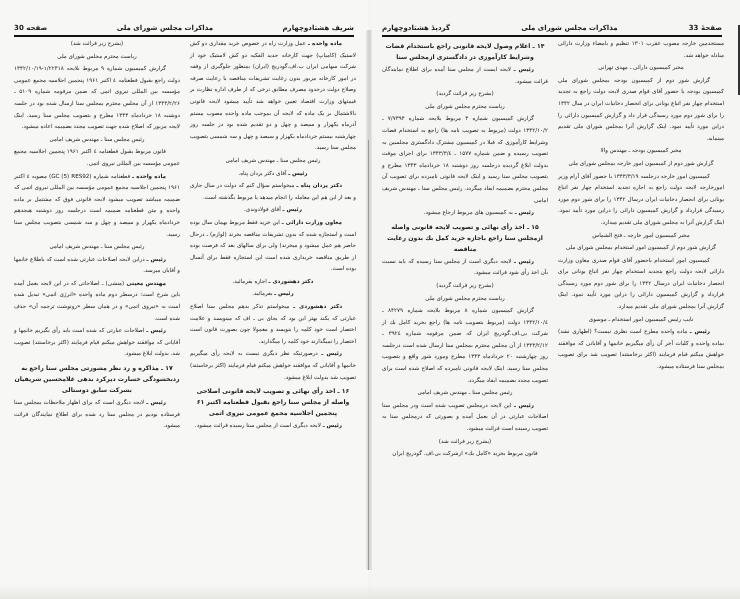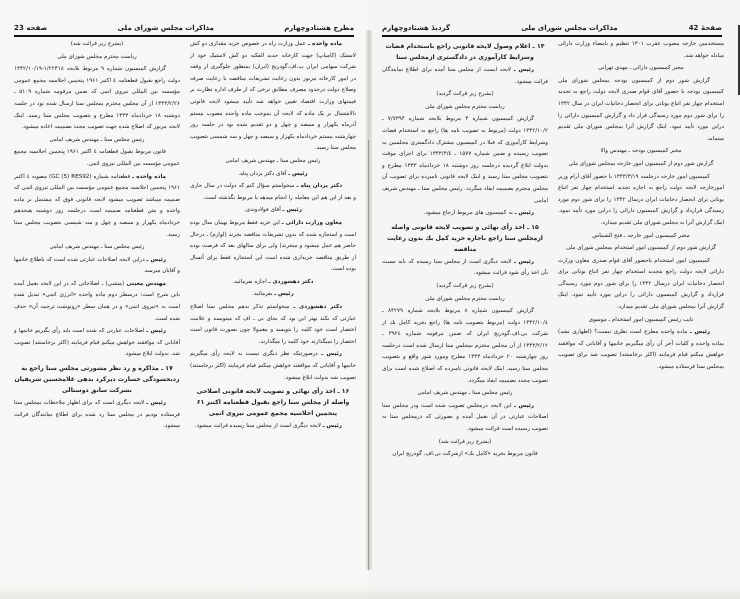--- a/index.html
+++ b/index.html
@@ -54,23 +54,23 @@
     position:absolute; right:0; top:25px; width:2px; height:70px; background:#333;
   }
 </style>
 </head>
 <body>
 
 <div class="spread">
 
   <div class="page left">
     <div class="header">
-      <span>مطرح هشتادوچهارم</span>
+      <span>شریف هشتادوچهارم</span>
       <span>مذاکرات مجلس شورای ملی</span>
-      <span>صفحه 23</span>
+      <span>صفحه 30</span>
     </div>
     <div class="columns">
       <div class="col">
           <p class="indent"><span class="speaker">ماده واحده ـ</span> <span>عمل وزارت راه در خصوص خرید مقداری دو کش لاستیک (کامیاپ) جهت کارخانه حدید الفکیه دو کش لاستیک خود از شرکت سهامی ایران ب.اف.گودریچ (ایران) بمنظور جلوگیری از وقفه در امور کارخانه مزبور بدون رعایت تشریفات مناقصه با رعایت صرفه وصلاح دولت درحدود مصرف مطابق نرخی که از طرف اداره نظارت بر قیمتهای وزارت اقتصاد تعیین خواهد شد تأیید میشود لایحه قانونی بالاشتمال بر یک ماده که لایحه آن بموجب ماده واحده مصوب بیستم آذرماه یکهزار و سیصد و چهل و دو تقدیم شده بود در جلسه روز چهارشنبه بیستم خردادماه یکهزار و سیصد و چهل و سه شمسی بتصویب مجلس سنا رسید.</span></p>
           <p class="center">رئیس مجلس سنا ـ مهندس شریف امامی</p>
           <p class="center"><span class="speaker">رئیس ـ</span> <span>آقای دکتر یزدان پناه.</span></p>
           <p class="indent"><span class="speaker">دکتر یزدان پناه ـ</span> <span>میخواستم سؤال کنم که دولت در سال جاری و بعد از این هم این معامله را انجام میدهد یا مربوط بگذشته است.</span></p>
           <p class="center"><span class="speaker">رئیس ـ</span> <span>آقای فولادوندی.</span></p>
           <p class="indent"><span class="speaker">معاون وزارت دارائی ـ</span> <span>این خرید فقط مربوط بهمان سال بوده است و استجازه شده که بدون تشریفات مناقصه بخرند (لوازم) ـ درحال حاضر هم عمل میشود و میخرند) ولی برای سالهای بعد که فرصت بوده از طریق مناقصه خریداری شده است این استجازه فقط برای آنسال بوده است.</span></p>
           <p class="center"><span class="speaker">دکتر دهشوردی ـ</span> <span>اجازه بفرمائید.</span></p>
@@ -95,21 +95,21 @@
           <p class="indent"><span class="speaker">رئیس ـ</span> <span>لایحه دیگری است که برای اظهار ملاحظات بمجلس سنا فرستاده بودیم در مجلس سنا رد شده برای اطلاع نمایندگان قرائت میشود.</span></p>
         </div>
     </div>
   </div>
 
   <div class="gutter"></div>
   <div class="gutter-line"></div>
 
   <div class="page right">
     <div class="header">
-      <span>صفحهٔ 42</span>
+      <span>صفحهٔ 33</span>
       <span>مذاکرات مجلس شورای ملی</span>
       <span>گردیدٔ هشتادوچهارم</span>
     </div>
     <div class="columns">
       <div class="col">
           <p>مستخدمین خارجه مصوب عقرب ۱۳۰۱ تنظیم و بامضاء وزارت دارائی مبادله خواهد شد.</p>
           <p class="center">مخبر کمیسیون دارائی ـ مهدی تهرانی</p>
           <p class="indent">گزارش شور دوم از کمیسیون بودجه بمجلس شورای ملی کمیسیون بودجه با حضور آقای قوام صدری لایحه دولت راجع به تجدید استخدام چهار نفر اتباع یونانی برای انحصار دخانیات ایران در سال ۱۳۴۲ را برای شور دوم مورد رسیدگی قرار داد و گزارش کمیسیون دارائی را دراین مورد تأیید نمود. اینک گزارش آنرا بمجلس شورای ملی تقدیم مینماید.</p>
           <p class="center">مخبر کمیسیون بودجه ـ مهندس والا</p>
           <p class="center">گزارش شور دوم از کمیسیون امور خارجه بمجلس شورای ملی</p>

